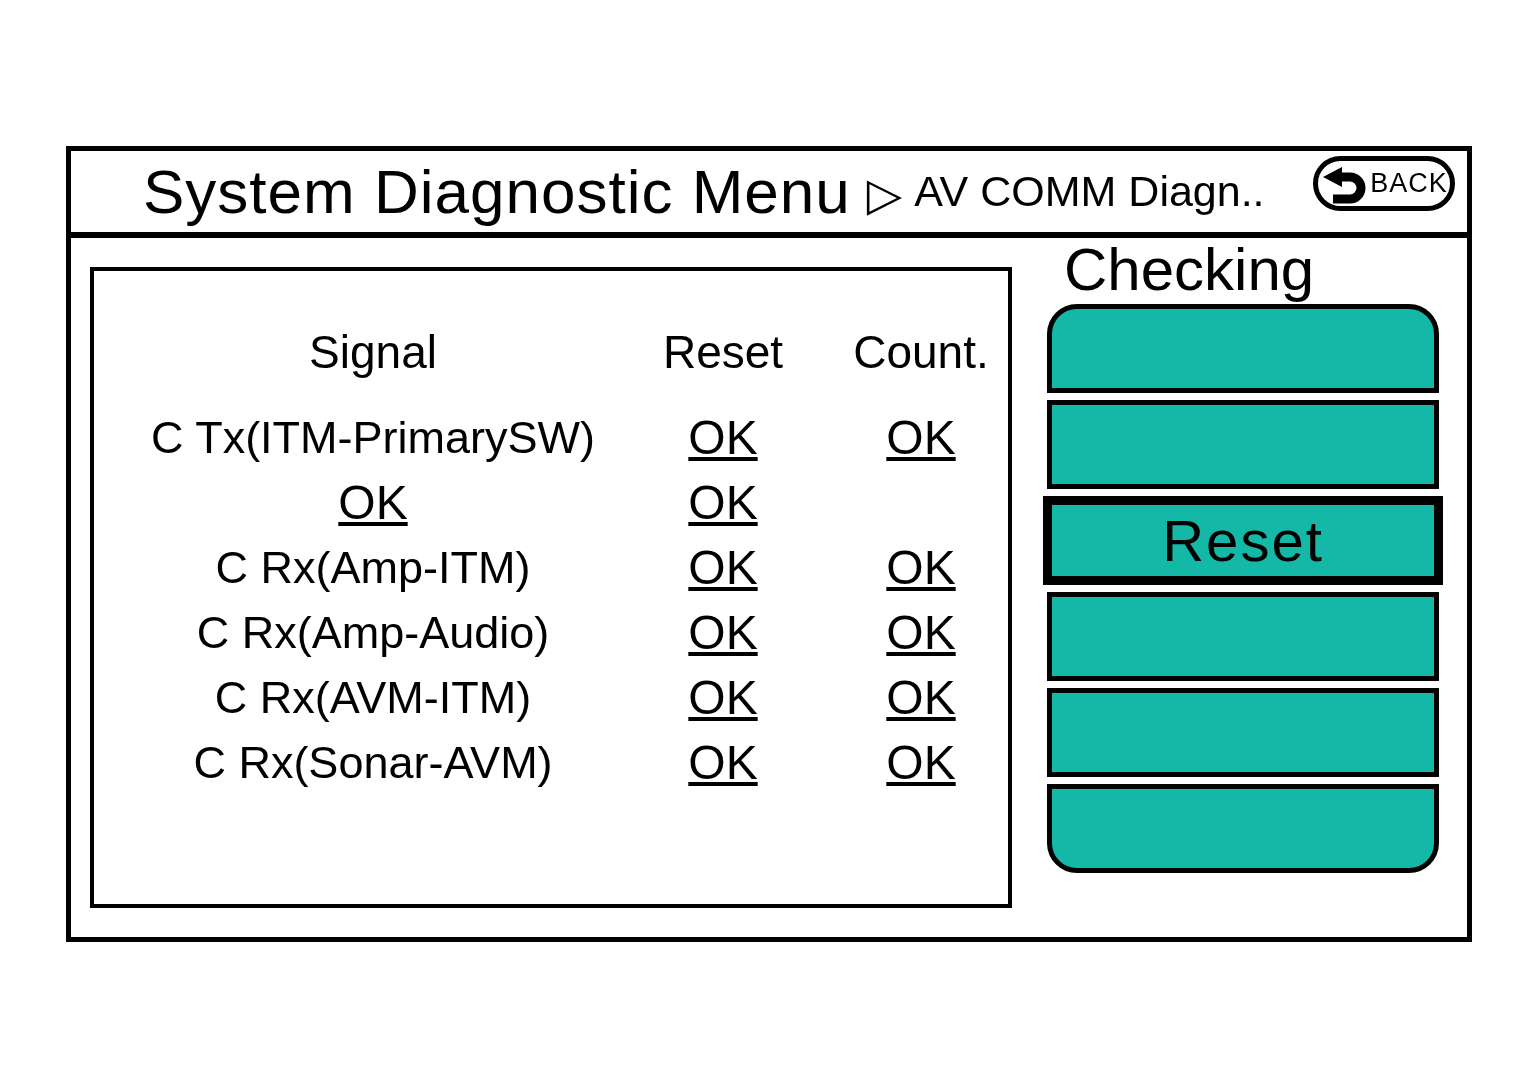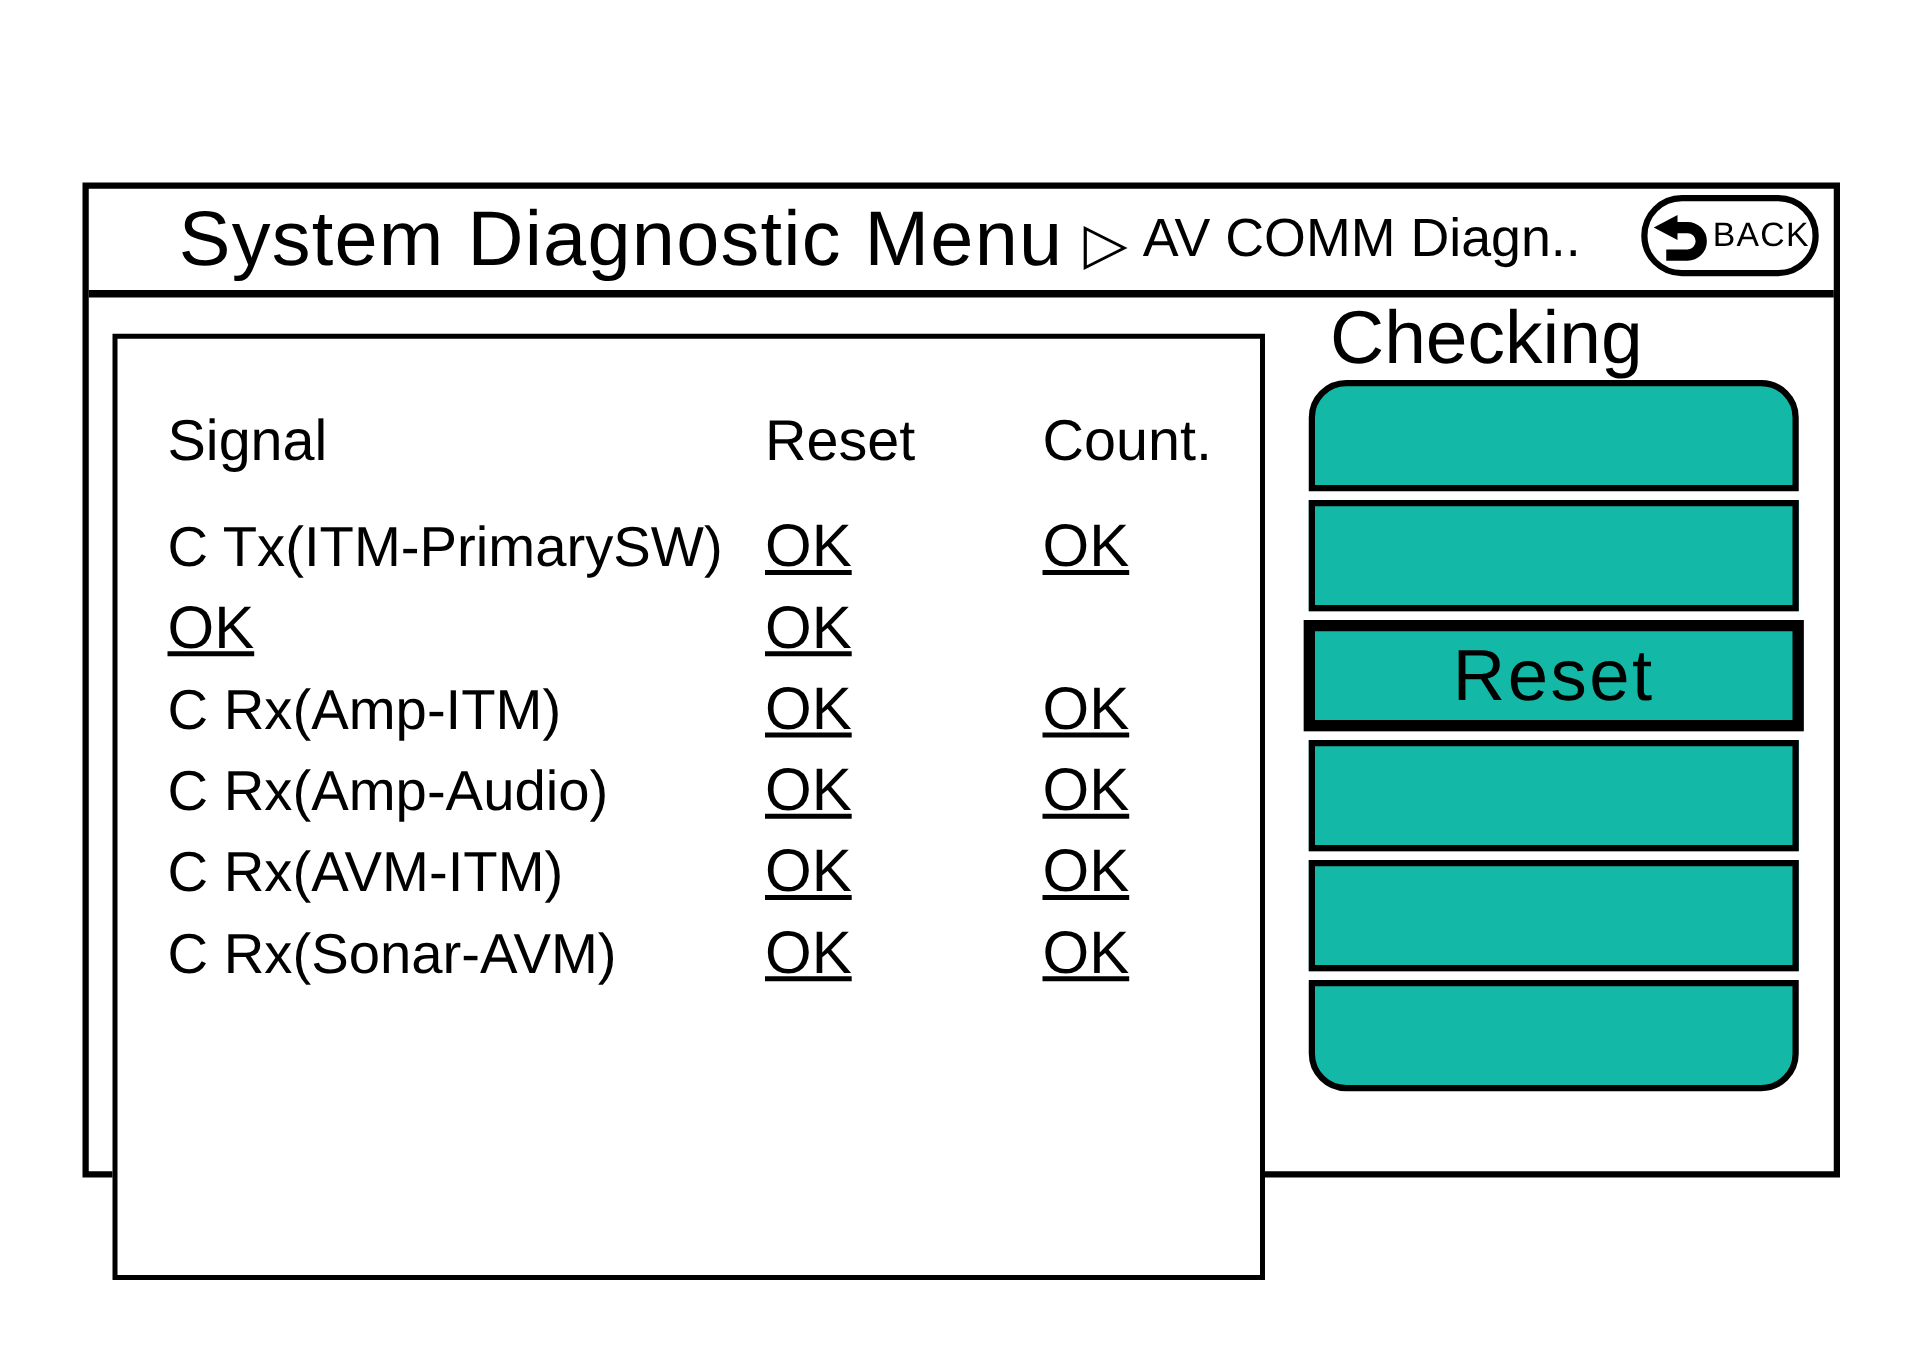--- a/index.html
+++ b/index.html
@@ -8,29 +8,29 @@
 
   .frame { position:absolute; left:66px; top:146px; width:1406px; height:796px;
            border:5px solid #000; background:#fff; }
 
   
   .header { position:absolute; left:0; top:0; width:100%; height:87px;
             border-bottom:6px solid #000; display:flex; align-items:center;padding-left:42px; }
   .title { font-size:62px; margin-left:30px; white-space:nowrap; letter-spacing:1px; }
   .crumb-sep { font-size:46px; margin-left:16px; margin-top:4px; }
   .subtitle { font-size:43px; margin-left:12px; white-space:nowrap; }
-  .back-btn { position:absolute; right:12px; top:5px; width:142px; height:65px;
+  .back-btn { position:absolute; right:12px; top:5px; width:142px; height:55px;
               border:5px solid #000; border-radius:40px; background:#fff;
               display:flex; align-items:center; justify-content:center; cursor:pointer; }
   .back-btn svg { flex:0 0 auto; }
   .back-label { font-size:27px; letter-spacing:1px; }
 
   
-  .table-box { position:absolute; left:19px; top:116px; width:922px; height:757px;
-               border:4px solid #000; background:#fff; }
+  .table-box { position:absolute; left:19px; top:116px; width:922px; height:641px;
+               border:4px solid #000; background:#fff;text-align:center; }
   .trow { display:grid; grid-template-columns:478px 222px 1fr; padding-left:40px;
           align-items:center; }
   .thead { margin-top:50px; height:62px; font-size:46px; }
   .tbody { margin-top:22px; }
   .tbody .trow { height:65px; font-size:45px; }
   .cell-ok { font-size:48px;text-decoration:underline; }
 
   
   .checking { position:absolute; left:993px; top:84px; font-size:60px; white-space:nowrap; }
   .menu-col { position:absolute; left:976px; top:153px; width:392px; }

